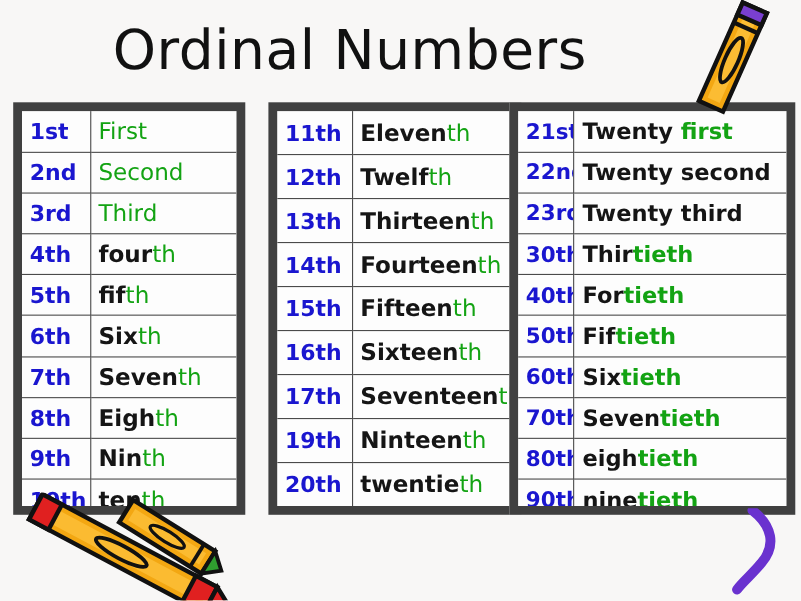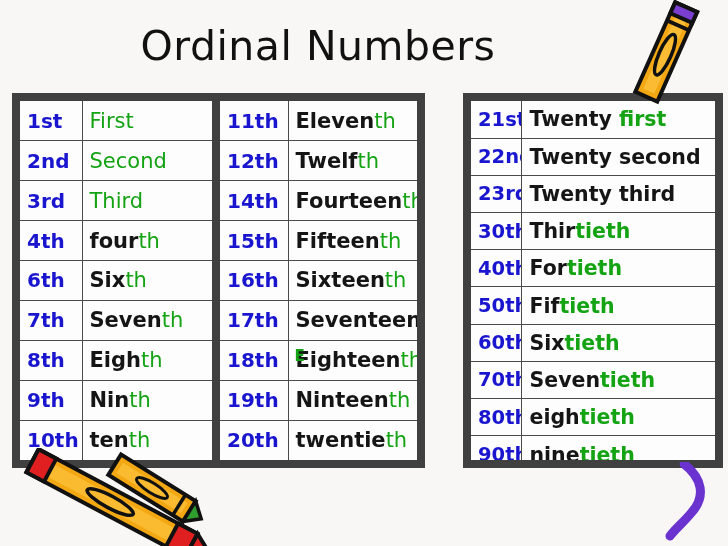--- a/index.html
+++ b/index.html
@@ -17,37 +17,37 @@
   }
 
   
   #page-title {
     position: absolute;
     top: 12px;
     left: 0;
     width: 636px;
     text-align: center;
     font-family: "DejaVu Sans", sans-serif;
-    font-size: 41px;
+    font-size: 50px;
     line-height: 68px;
     letter-spacing: 0.5px;
     color: #111111;
     white-space: nowrap;
   }
 
   
   .table-block {
     position: absolute;
     border: 8px solid #404040;
     background: #fdfdfd;
     overflow: hidden;
   }
 
   #table-col-1 { left: 12px;  top: 93px; width: 211px; height: 375px; }
-  #table-col-2 { left: 212px; top: 93px; width: 213px; height: 375px; }
+  #table-col-2 { left: 244px; top: 93px; width: 230px; height: 375px; }
   #table-col-3 { left: 463px; top: 93px; width: 260px; height: 375px; }
 
   .ord-table {
     width: 100%;
     height: 100%;
     border-collapse: collapse;
     table-layout: fixed;
   }
 
   .ord-table tr { height: 37.2px; }
@@ -145,20 +145,24 @@
         </tr>
         <tr>
           <td class="cell-ordinal">3rd</td>
           <td class="cell-word"><span class="all-green">Third</span></td>
         </tr>
         <tr>
           <td class="cell-ordinal">4th</td>
           <td class="cell-word"><span class="blk">four</span><span class="g">th</span></td>
         </tr>
         <tr>
+          <td class="cell-ordinal">5th</td>
+          <td class="cell-word"><span class="blk">fif</span><span class="g">th</span></td>
+        </tr>
+        <tr>
           <td class="cell-ordinal">6th</td>
           <td class="cell-word"><span class="blk">Six</span><span class="g">th</span></td>
         </tr>
         <tr>
           <td class="cell-ordinal">7th</td>
           <td class="cell-word"><span class="blk">Seven</span><span class="g">th</span></td>
         </tr>
         <tr>
           <td class="cell-ordinal">8th</td>
           <td class="cell-word"><span class="blk">Eigh</span><span class="g">th</span></td>
@@ -180,38 +184,38 @@
     <tbody>
         <tr>
           <td class="cell-ordinal">11th</td>
           <td class="cell-word"><span class="blk">Eleven</span><span class="g">th</span></td>
         </tr>
         <tr>
           <td class="cell-ordinal">12th</td>
           <td class="cell-word"><span class="blk">Twelf</span><span class="g">th</span></td>
         </tr>
         <tr>
+          <td class="cell-ordinal">13th</td>
+          <td class="cell-word"><span class="blk">Thirteen</span><span class="g">th</span></td>
+        </tr>
+        <tr>
           <td class="cell-ordinal">14th</td>
           <td class="cell-word"><span class="blk">Fourteen</span><span class="g">th</span></td>
         </tr>
         <tr>
           <td class="cell-ordinal">15th</td>
           <td class="cell-word"><span class="blk">Fifteen</span><span class="g">th</span></td>
         </tr>
         <tr>
           <td class="cell-ordinal">16th</td>
           <td class="cell-word"><span class="blk">Sixteen</span><span class="g">th</span></td>
         </tr>
         <tr>
           <td class="cell-ordinal">17th</td>
           <td class="cell-word"><span class="blk">Seventeen</span><span class="g">th</span></td>
-        </tr>
-        <tr>
-          <td class="cell-ordinal">18th</td>
-          <td class="cell-word"><span class="artifact-wrap"><span class="artifact-e">E</span><span class="blk">Eighteen</span></span><span class="g">th</span></td>
         </tr>
         <tr>
           <td class="cell-ordinal">19th</td>
           <td class="cell-word"><span class="blk">Ninteen</span><span class="g">th</span></td>
         </tr>
         <tr>
           <td class="cell-ordinal">20th</td>
           <td class="cell-word"><span class="blk">twentie</span><span class="g">th</span></td>
         </tr>
       </tbody>

